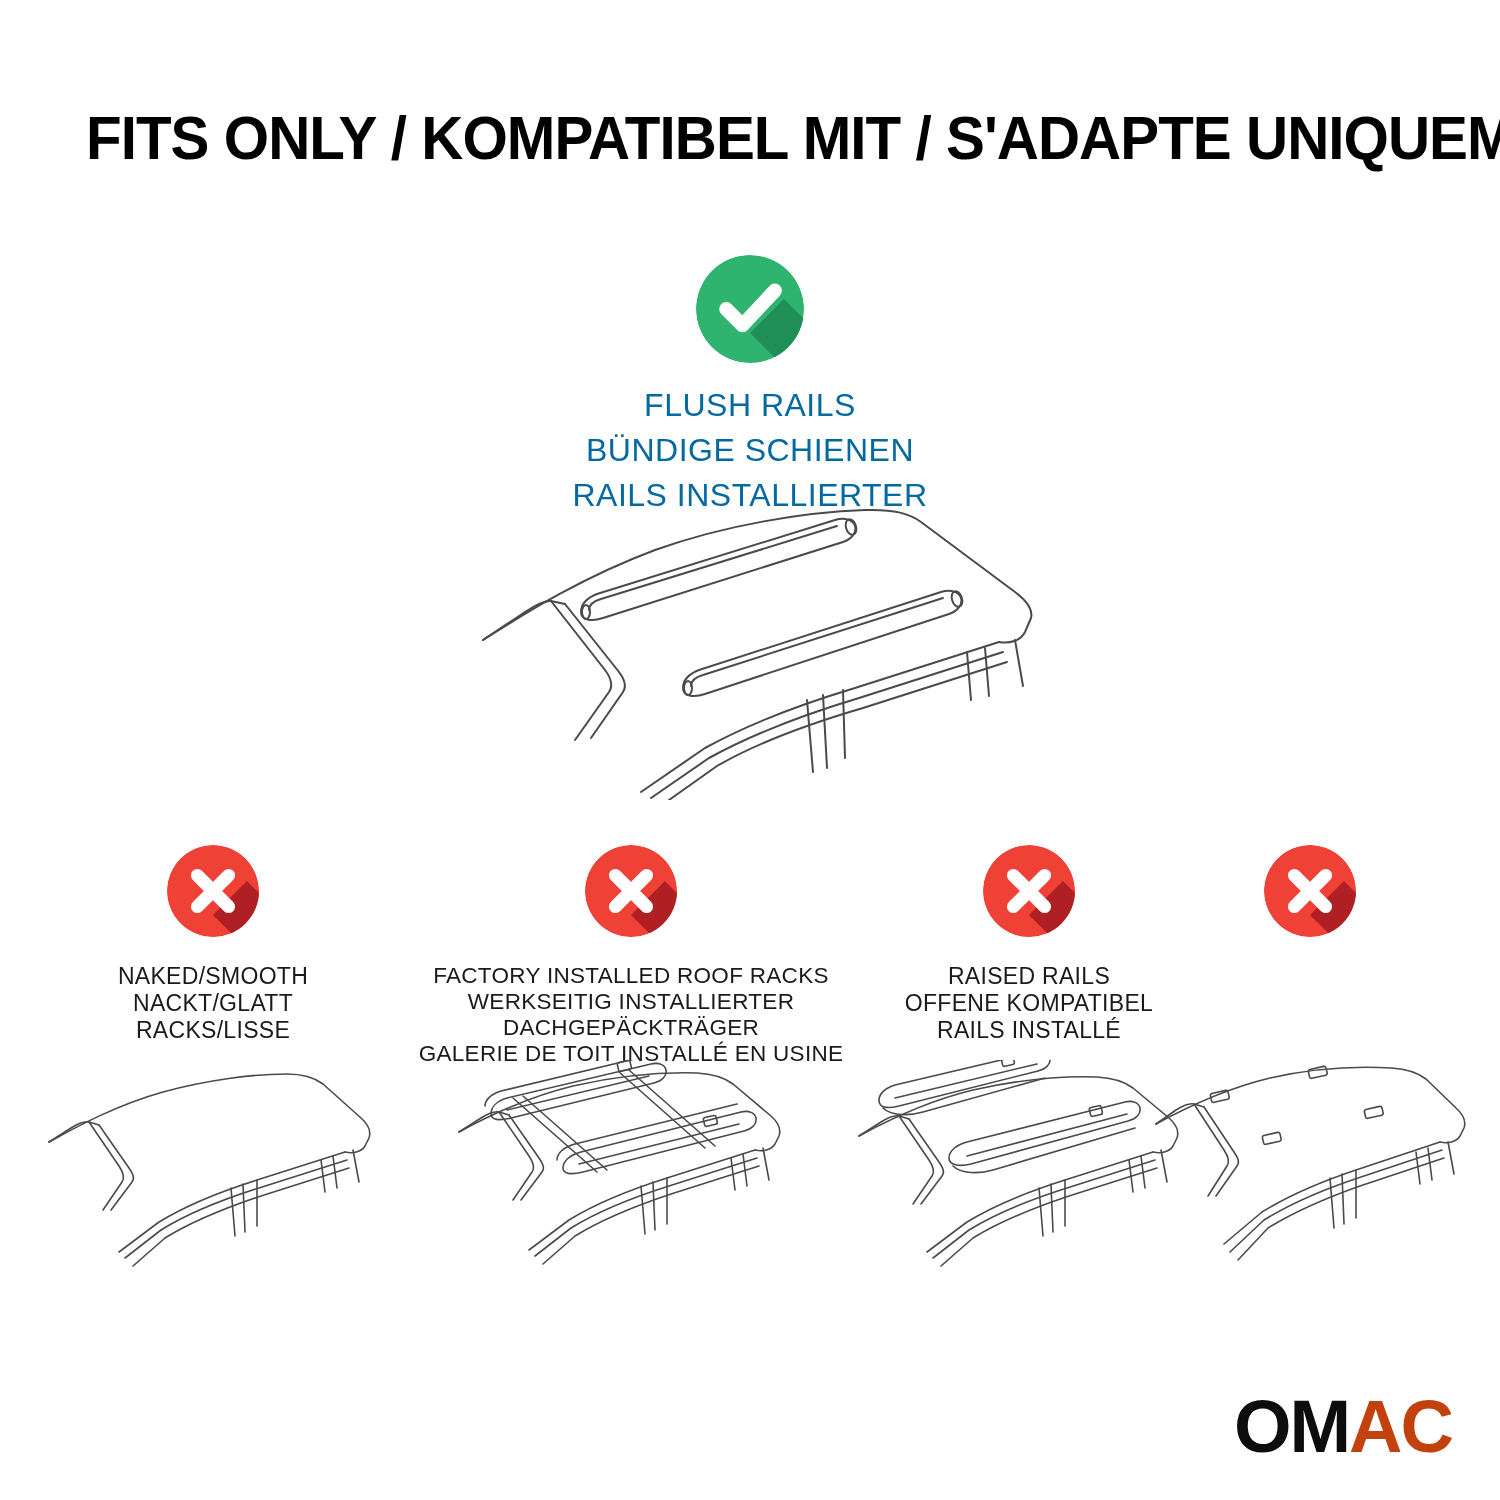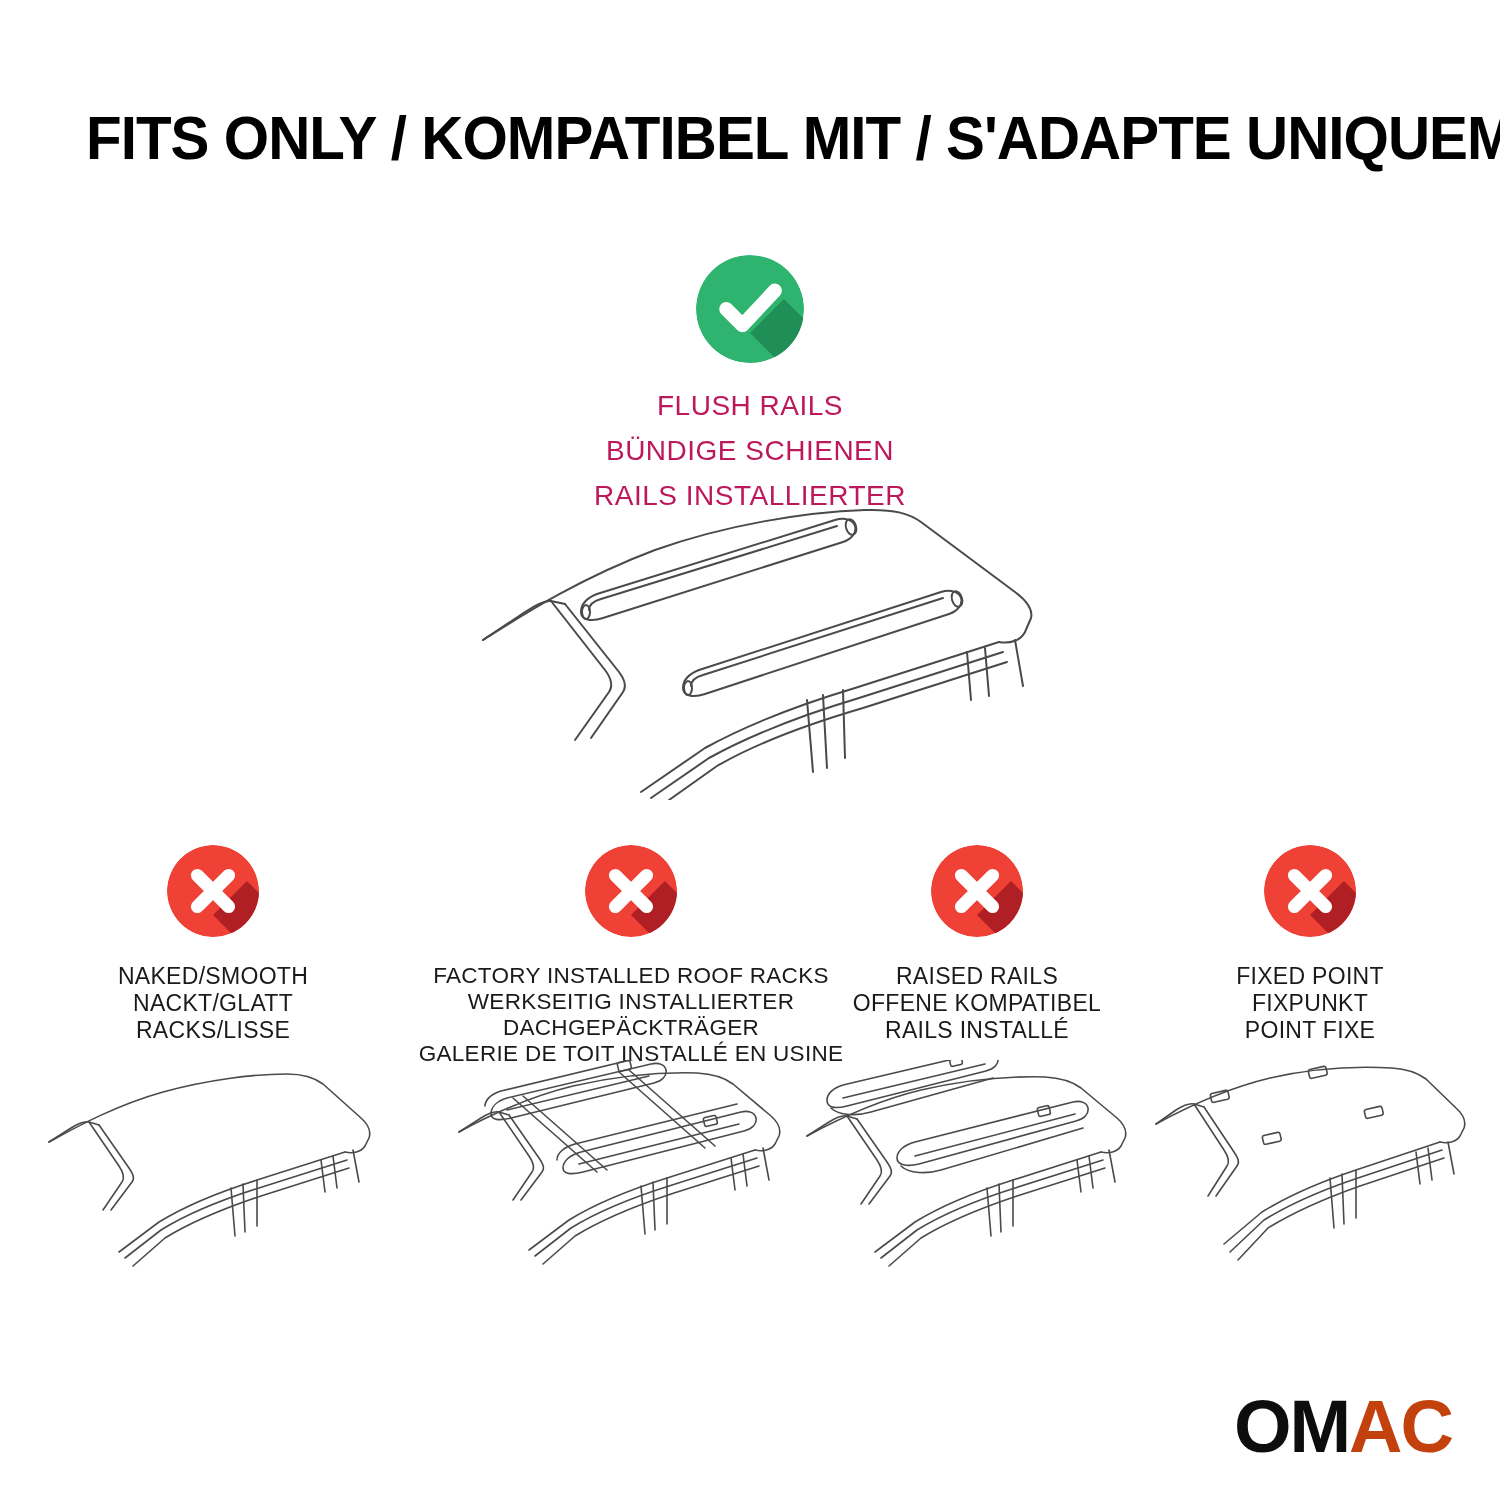--- a/index.html
+++ b/index.html
@@ -67,23 +67,23 @@
     transform: rotate(45deg) translateY(-50%);
   }
   .badge .glyph {
     position: absolute;
     inset: 0;
   }
   .badge .glyph svg { width: 100%; height: 100%; display: block; }
 
   .flush-labels {
     margin-top: 16px;
-    font-size: 28px;
+    font-size: 32px;
     line-height: 45px;
-    color: #be185d;
+    color: #0369a1;
     font-weight: 400;
     letter-spacing: 0.5px;
   }
 
   .flush-art {
     position: absolute;
     left: 455px;
     top: 500px;
     width: 620px;
     height: 300px;
@@ -99,21 +99,21 @@
     height: 460px;
   }
 
   .col {
     position: absolute;
     top: 0;
     text-align: center;
   }
   .col-0 { left: 58px;  width: 310px; }
   .col-1 { left: 400px; width: 462px; }
-  .col-2 { left: 822px; width: 310px; }
+  .col-2 { left: 874px; width: 310px; }
   .col-3 { left: 1185px; width: 250px; }
 
   .col .badge-wrap { height: 108px; }
   .col .badge { width: 92px; height: 92px; }
 
   .col-label {
     margin-top: 10px;
     font-size: 23px;
     line-height: 27px;
     color: #1a1a1a;
@@ -363,25 +363,20 @@
         <div class="badge">
           <div class="disc" style="background:#ef4136;"></div>
           <div class="shadow" style="background:#b01f24;"></div>
           <div class="glyph">
             <svg viewBox="0 0 100 100" xmlns="http://www.w3.org/2000/svg">
               <path d="M33 33 L67 67 M67 33 L33 67" fill="none" stroke="#ffffff" stroke-width="14" stroke-linecap="round"></path>
             </svg>
           </div>
         </div>
       </div>
-      <div class="col-label">
-        <div>FIXED POINT</div>
-        <div>FIXPUNKT</div>
-        <div>POINT FIXE</div>
-      </div>
       <div class="col-art">
         <svg viewBox="0 0 320 215" xmlns="http://www.w3.org/2000/svg" fill="none" stroke="#4a4a4a" stroke-width="1.6" stroke-linecap="round" stroke-linejoin="round">
           <path d="M6 64 C28 52 70 30 120 18 C164 8 208 6 242 8
                    C258 9 268 13 276 19 L306 48
                    C314 55 316 62 314 68 L310 76 C306 82 298 84 290 82"></path>
           <path d="M6 64 L26 50 C34 45 40 43 44 44 L54 47"></path>
           <path d="M44 44 L74 90 C78 96 80 102 77 106 L58 136"></path>
           <path d="M54 47 L84 92 C88 98 90 102 87 106 L66 136"></path>
           <path d="M290 82 L206 110 C170 122 138 136 112 152 L74 184"></path>
           <path d="M292 90 L208 118 C172 130 140 144 114 160 L80 192"></path>

